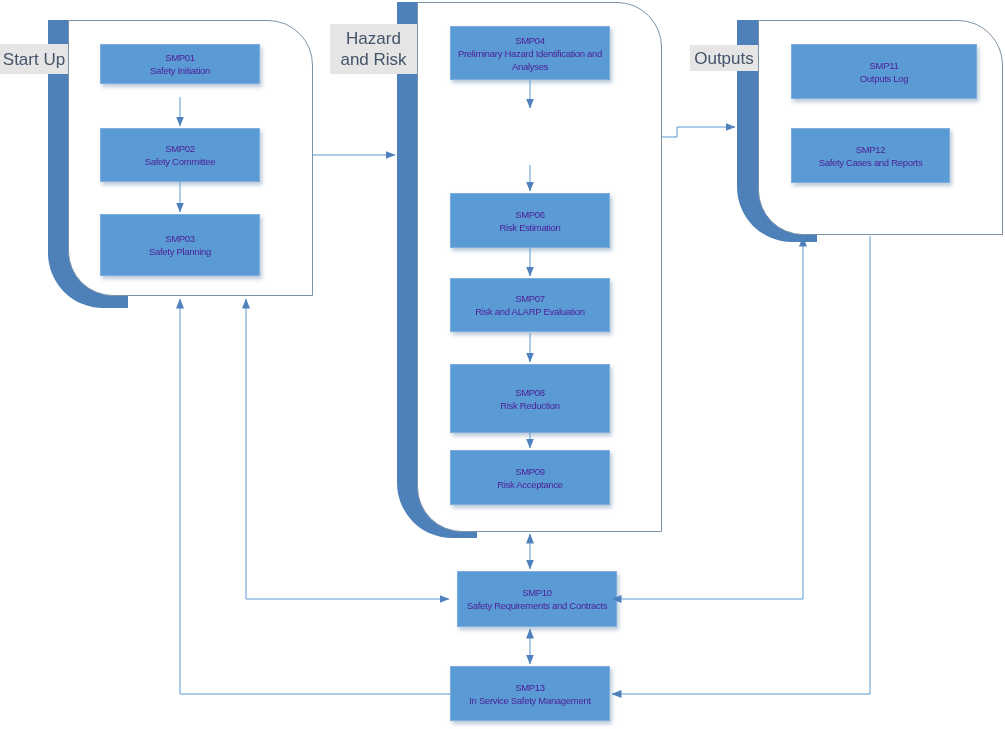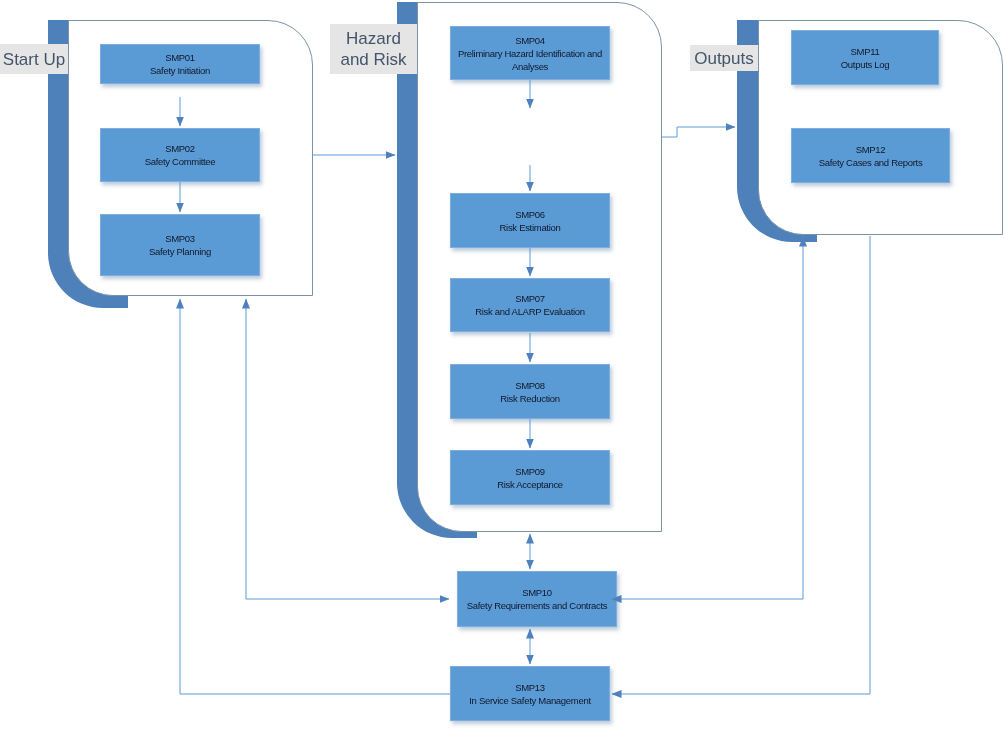--- a/index.html
+++ b/index.html
@@ -18,21 +18,21 @@
   .group-label{
     position:absolute;background:#e5e5e5;color:#44546a;font-size:17px;
     display:flex;align-items:center;justify-content:center;text-align:center;
     line-height:21px;z-index:3;
   }
   
   .proc{
     position:absolute;background:#5b9bd5;border:1px solid #7fadde;box-sizing:border-box;
     box-shadow:2px 3px 4px rgba(104,138,173,0.45);
     display:flex;flex-direction:column;align-items:center;justify-content:center;
-    text-align:center;color:#0f172a;z-index:4;padding:2px;
+    text-align:center;color:#4c1d95;z-index:4;padding:2px;
   }
   .proc .code{font-size:9.5px;line-height:13px;letter-spacing:-0.3px;}
   .proc .pname{font-size:9.5px;line-height:13px;letter-spacing:-0.3px;}
   
   #wires{position:absolute;left:0;top:0;z-index:5;pointer-events:none;}
   .conn{fill:none;stroke:#5b9bd5;stroke-width:1;}
 </style>
 </head>
 <body>
 
@@ -68,30 +68,30 @@
     <div class="pname">Preliminary Hazard Identification and Analyses</div>
   </div>
   <div class="proc" style="left:450px;top:193px;width:160px;height:55px">
     <div class="code">SMP06</div>
     <div class="pname">Risk Estimation</div>
   </div>
   <div class="proc" style="left:450px;top:278px;width:160px;height:54px">
     <div class="code">SMP07</div>
     <div class="pname">Risk and ALARP Evaluation</div>
   </div>
-  <div class="proc" style="left:450px;top:364px;width:160px;height:55px">
+  <div class="proc" style="left:450px;top:364px;width:160px;height:69px">
     <div class="code">SMP08</div>
     <div class="pname">Risk Reduction</div>
   </div>
   <div class="proc" style="left:450px;top:450px;width:160px;height:55px">
     <div class="code">SMP09</div>
     <div class="pname">Risk Acceptance</div>
   </div>
 
-  <div class="proc" style="left:791px;top:30px;width:148px;height:55px">
+  <div class="proc" style="left:791px;top:44px;width:186px;height:55px">
     <div class="code">SMP11</div>
     <div class="pname">Outputs Log</div>
   </div>
   <div class="proc" style="left:791px;top:128px;width:159px;height:55px">
     <div class="code">SMP12</div>
     <div class="pname">Safety Cases and Reports</div>
   </div>
 
   <div class="proc" style="left:457px;top:571px;width:160px;height:56px">
     <div class="code">SMP10</div>

